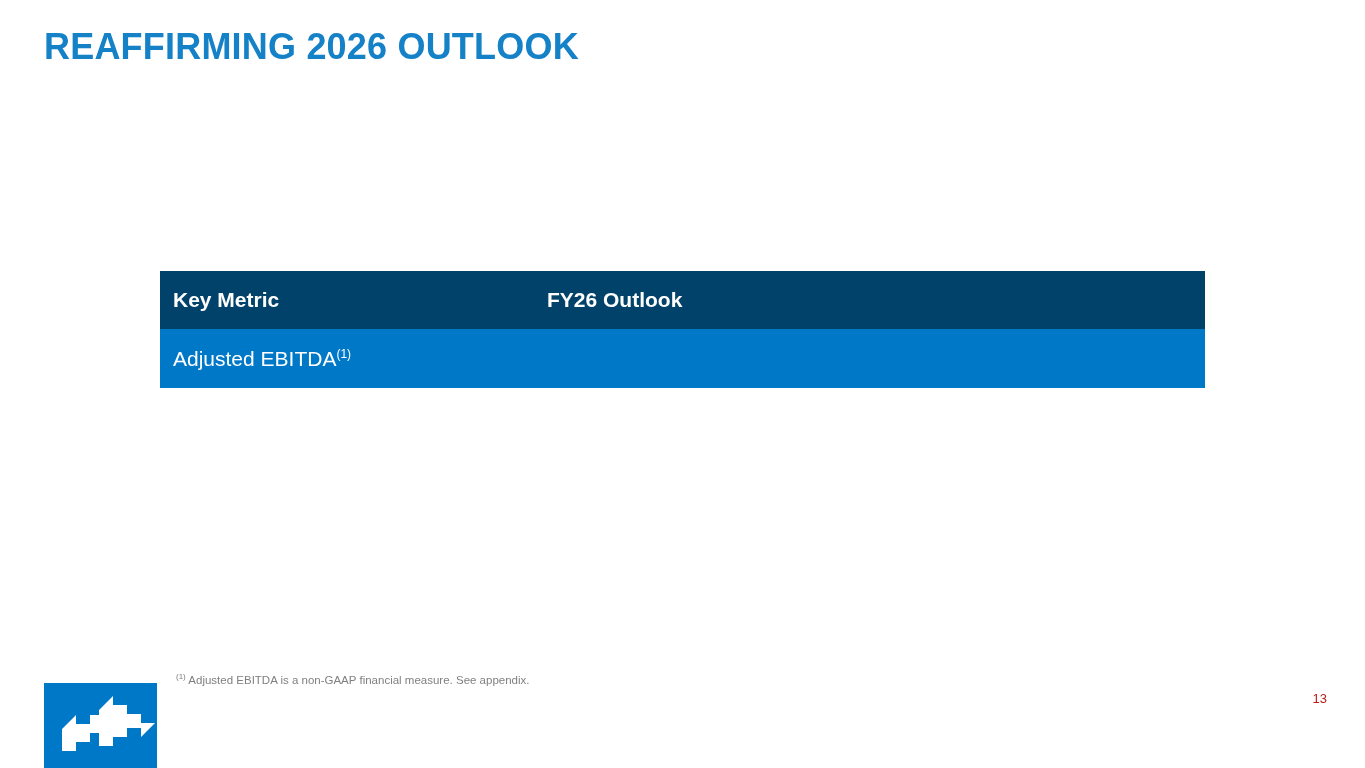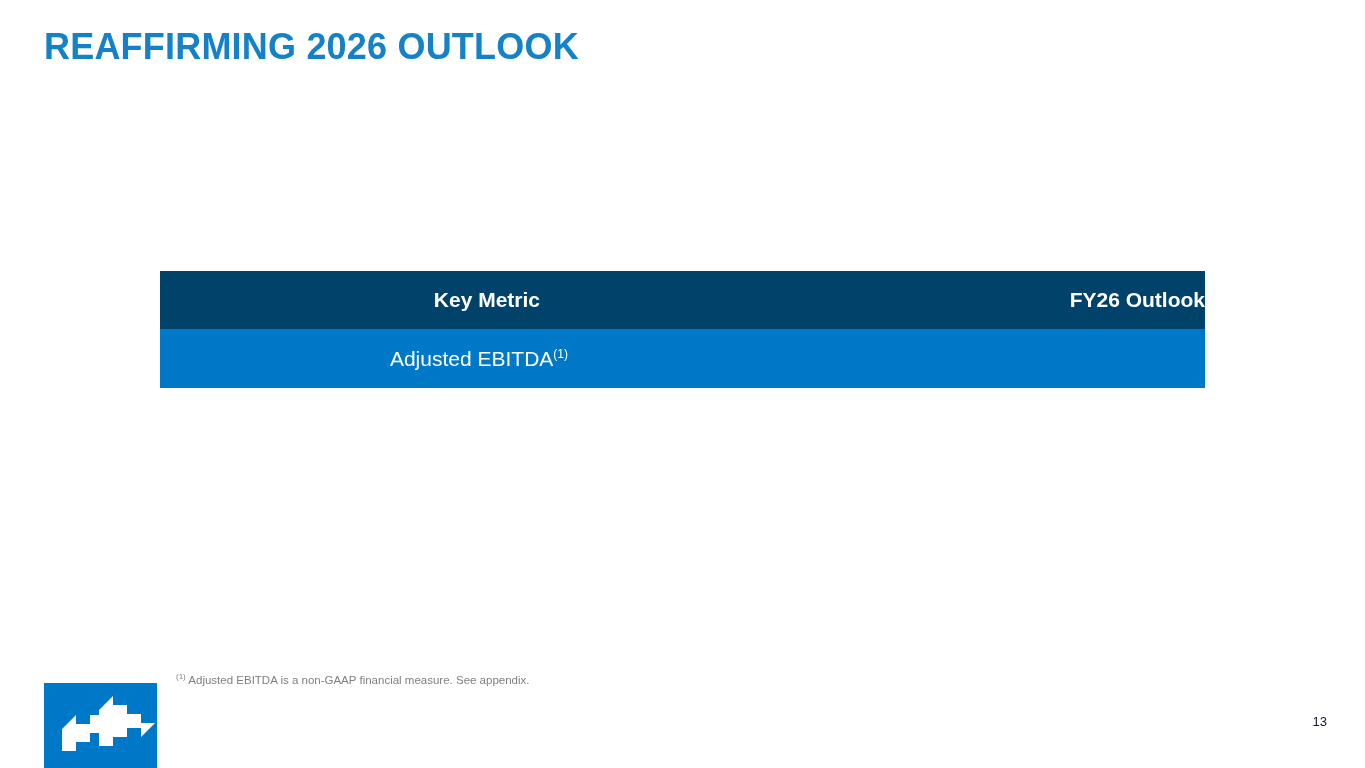--- a/index.html
+++ b/index.html
@@ -33,30 +33,28 @@
   .outlook-table {
     position: absolute;
     left: 160px;
     top: 271px;
     width: 1045px;
   }
   .outlook-table .row {
     display: flex;
     align-items: center;
     box-sizing: border-box;
-    text-align: right;
   }
   .outlook-table .row.header {
     background: #00426A;
     height: 58px;
   }
   .outlook-table .row.body {
     background: #0078C8;
     height: 59px;
-    padding-left: 28px;
   }
   .outlook-table .cell {
     box-sizing: border-box;
     padding: 0;
   }
   .col-metric {
     width: 380px;
     padding-left: 13px !important;
   }
   .col-outlook {
@@ -106,23 +104,23 @@
     overflow: hidden;
   }
   .logo svg {
     display: block;
   }
 
   
   .page-number {
     position: absolute;
     right: 38px;
-    top: 714px;
+    top: 691px;
     font-size: 13px;
-    color: #0f172a;
+    color: #b91c1c;
     text-align: right;
   }
 </style>
 </head>
 <body>
 
 <div class="slide-title">REAFFIRMING 2026 OUTLOOK</div>
 
 <div class="outlook-table">
 

